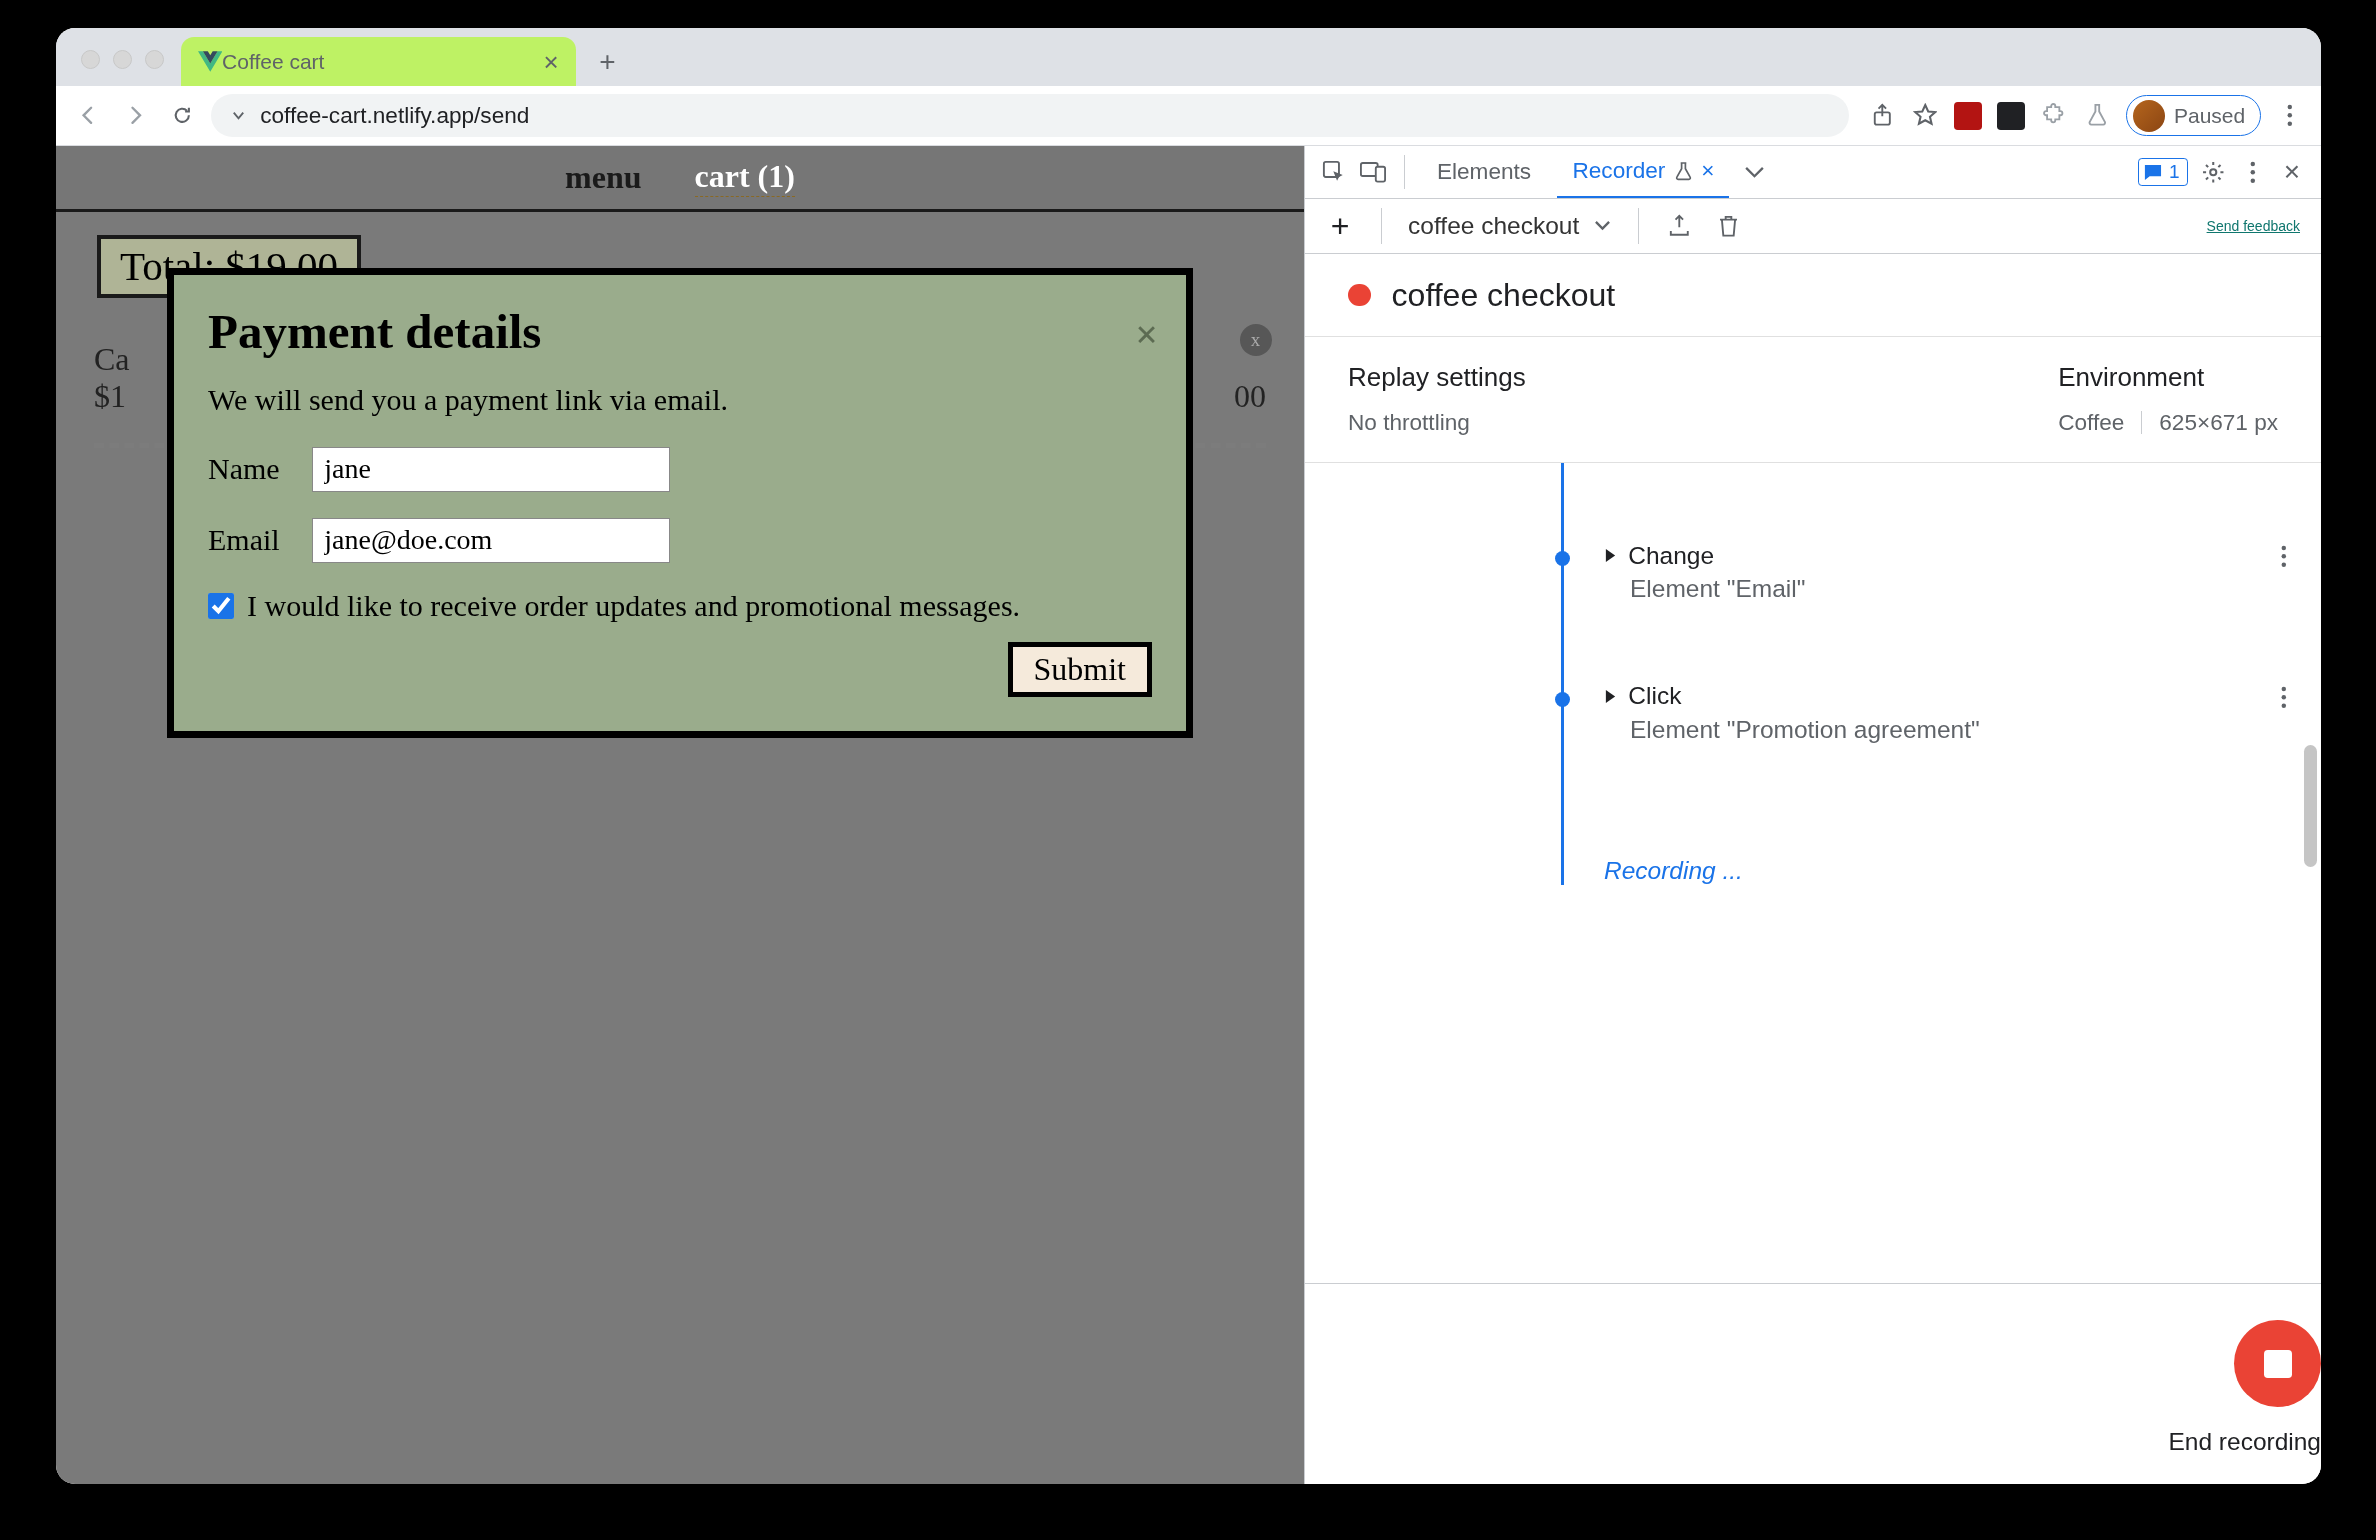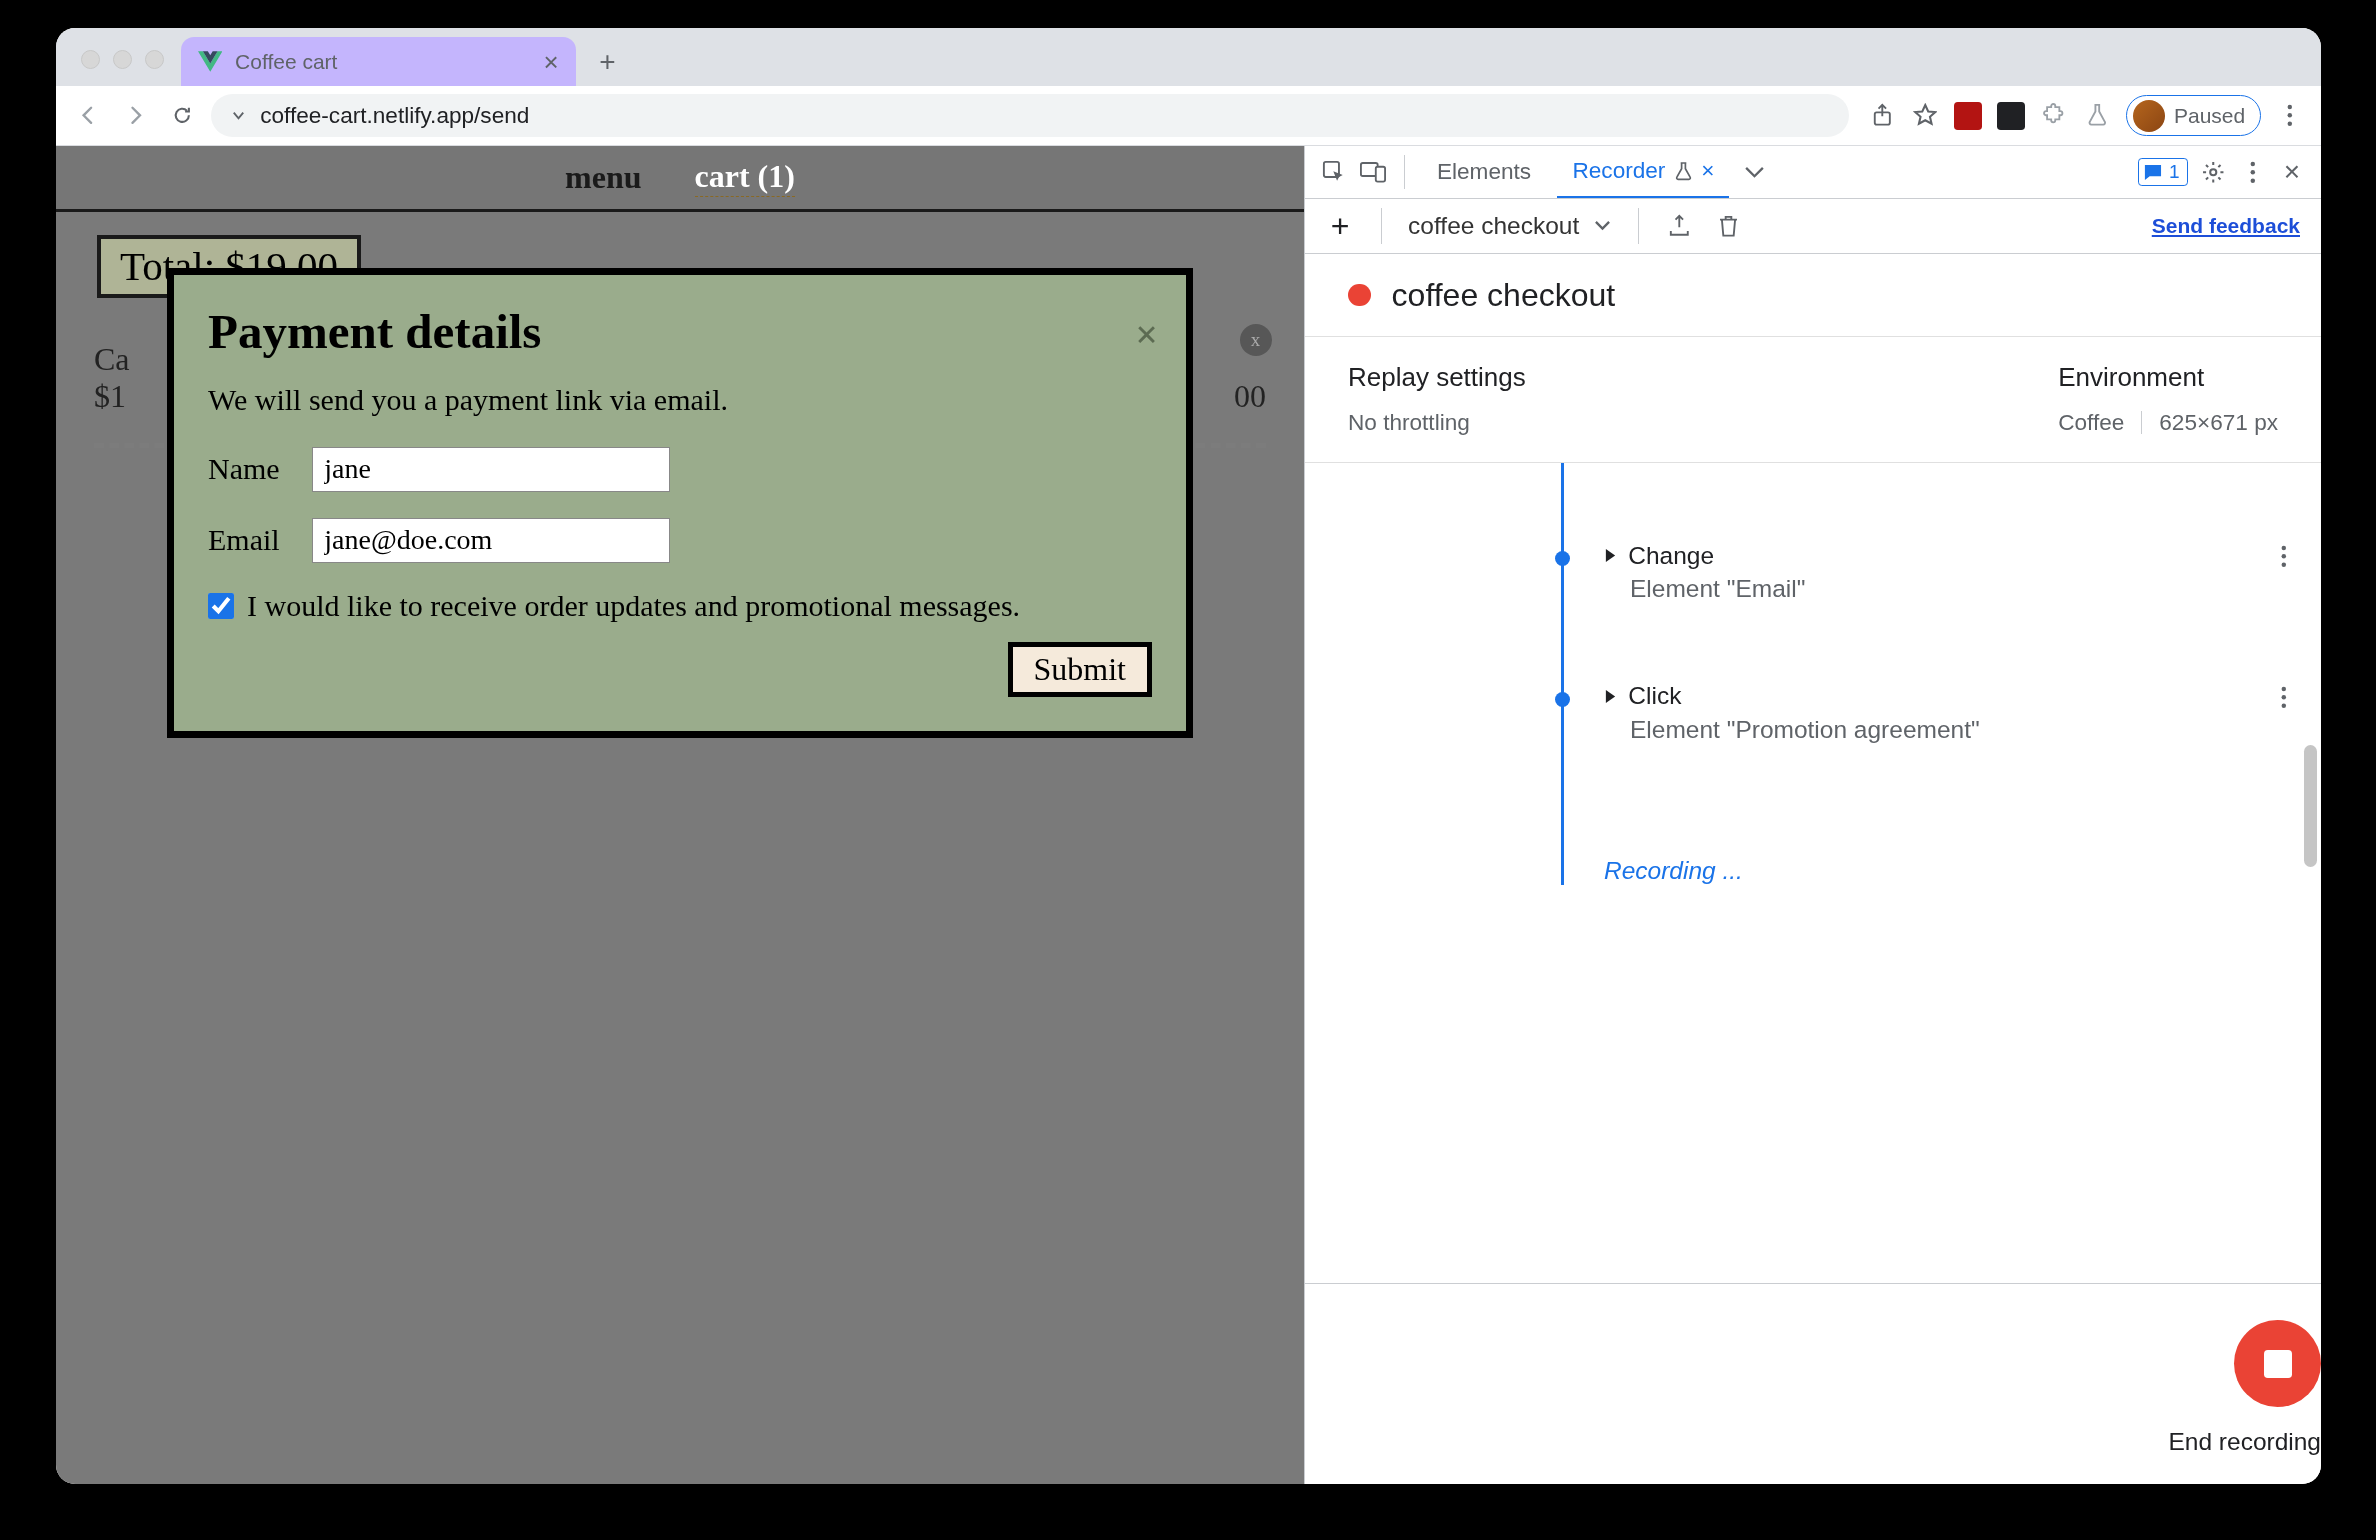--- a/index.html
+++ b/index.html
@@ -39,28 +39,27 @@
       padding: 0 17px 17px 5.6px;
     }
     .traffic-light {
       width: 19px;
       height: 19px;
       border-radius: 50%;
       background: #d7d7d7;
       border: 0.9px solid #c8c8c8;
     }
     .tab {
-      background: #c4b5fd;
+      background: #bef264;
       border-radius: 13px 13px 0 0;
       height: 49px;
       min-width: 395px;
       display: flex;
       align-items: center;
       padding: 0 17px;
-      gap: 13px;
       font-size: 21px;
       color: #5f6368;
     }
     .vue-icon {
       width: 24.5px;
       height: 21px;
     }
     .tab-title { flex: 1; }
     .tab-close {
       font-size: 26px;
@@ -347,24 +346,23 @@
       margin: 9.4px 5.6px;
       background: #cacdd1;
     }
     .rec-name-select {
       display: flex;
       align-items: center;
       gap: 15px;
     }
     .rec-toolbar-spacer { flex: 1; }
     .send-feedback {
-      font-size: 21px;
-      color: #1d4ed8;
+      font-size: 14px;
+      color: #0f766e;
       text-decoration: underline;
-      font-weight: bold;
     }
     
     .rec-header {
       padding: 22.6px 43px;
       display: flex;
       align-items: center;
       gap: 21px;
       border-bottom: 0.9px solid #e0e0e0;
     }
     .red-dot {

